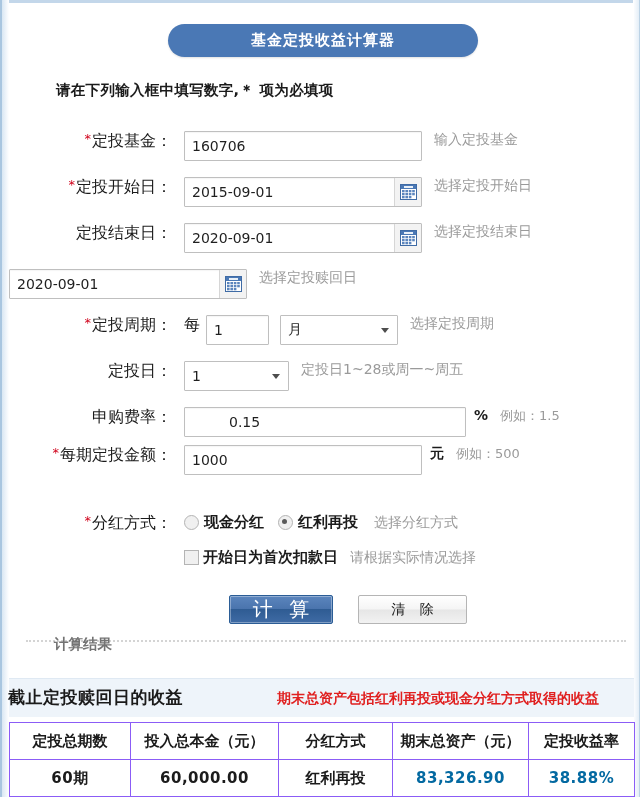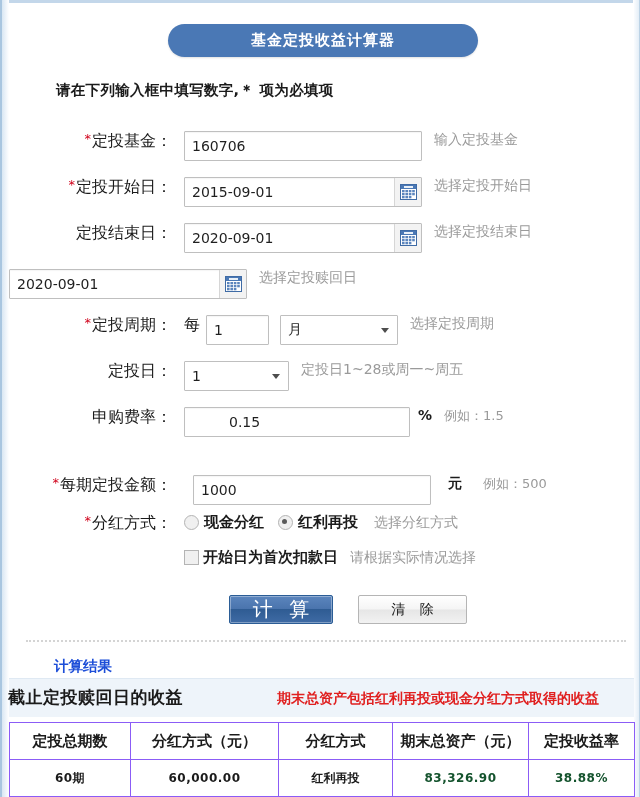--- a/index.html
+++ b/index.html
@@ -113,21 +113,21 @@
     font-size: 14px;
     color: #1f1f1f;
     padding: 0 7px;
     outline: none;
     border-radius: 1px;
     box-shadow: inset 0 1px 1px rgba(0,0,0,0.04);
   }
   .txt.w-wide { width: 238px; }
   .txt.w-date { width: 238px; padding-right: 28px; }
   .txt.w-small { width: 63px; }
-  .txt.w-fee   { width: 226px; padding-left: 44px; }
+  .txt.w-fee   { width: 282px; padding-left: 44px; }
 
   .datewrap { position: relative; display: inline-block; }
   .cal-btn {
     position: absolute;
     right: 1px; top: 1px;
     width: 26px; height: 28px;
     background: #f3f3f3;
     border-left: 1px solid #d6d6d6;
     display: flex; align-items: center; justify-content: center;
     cursor: pointer;
@@ -251,24 +251,24 @@
   .dotted-sep {
     position: absolute;
     left: 17px; top: 637px;
     width: 600px;
     height: 0;
     border-top: 2px dotted #d4d4d4;
   }
 
   .result-title {
     position: absolute;
-    left: 45px; top: 654px;
+    left: 45px; top: 632px;
     font-size: 14.5px;
     font-weight: bold;
-    color: #1d4ed8;
+    color: #737373;
   }
 
   .band {
     position: absolute;
     left: 9px; top: 678px;
     width: 625px; height: 38px;
     background: #eef4fa;
     border-top: 1px solid #dfe9f3;
     border-bottom: 1px solid #ffffff;
   }
@@ -304,28 +304,28 @@
     text-align: center;
     vertical-align: middle;
     font-size: 15px;
     color: #1b1b1b;
     font-weight: bold;
     background: #ffffff;
     padding: 0 2px;
     white-space: nowrap;
   }
   table.result td {
-    font-size: 12px;
+    font-size: 15px;
   }
   table.result td.num {
     font-family: "DejaVu Sans", "Liberation Sans", sans-serif;
     letter-spacing: 0.5px;
   }
   table.result td.red {
-    color: #14532d;
+    color: #0369a1;
   }
 </style>
 </head>
 <body>
 
 <div id="page">
 
   <div class="frame-top"></div>
   <div class="frame-left"></div>
   <div class="frame-right"></div>
@@ -445,21 +445,21 @@
       <span class="tip">定投日1~28或周一~周五</span>
     </div>
 
     <div class="row" style="top:404px;">
       <div class="lbl"><span class="star blank">*</span><span>申购费率：</span></div>
       <input class="txt w-fee" type="text" value="0.15" style="">
       <span class="suffix-unit">%</span>
       <span class="tip small">例如：1.5</span>
     </div>
 
-    <div class="row" style="top:472px;gap:9px;">
+    <div class="row" style="top:442px;">
       <div class="lbl"><span class="star">*</span><span>每期定投金额：</span></div>
       <input class="txt w-wide" type="text" value="1000" style="">
       <span class="suffix-unit">元</span>
       <span class="tip small">例如：500</span>
     </div>
 
     <div class="row" style="top:545px;height:28px;">
       <div class="lbl"></div>
       <div class="radio-line">
         <span class="cb"></span>
@@ -494,21 +494,21 @@
     <colgroup>
       <col style="width:121px;">
       <col style="width:148px;">
       <col style="width:114px;">
       <col style="width:136px;">
       <col style="width:106px;">
     </colgroup>
     <thead>
       <tr>
         <th>定投总期数</th>
-        <th>分红方式（元）</th>
+        <th>投入总本金（元）</th>
         <th>分红方式</th>
         <th>期末总资产（元）</th>
         <th>定投收益率</th>
       </tr>
     </thead>
     <tbody>
       <tr>
         <td class="num">60期</td>
         <td class="num">60,000.00</td>
         <td>红利再投</td>

